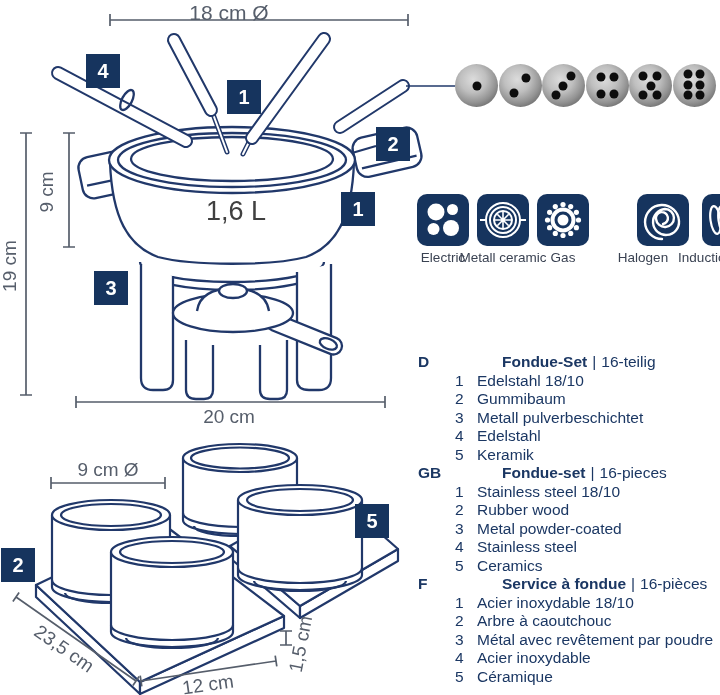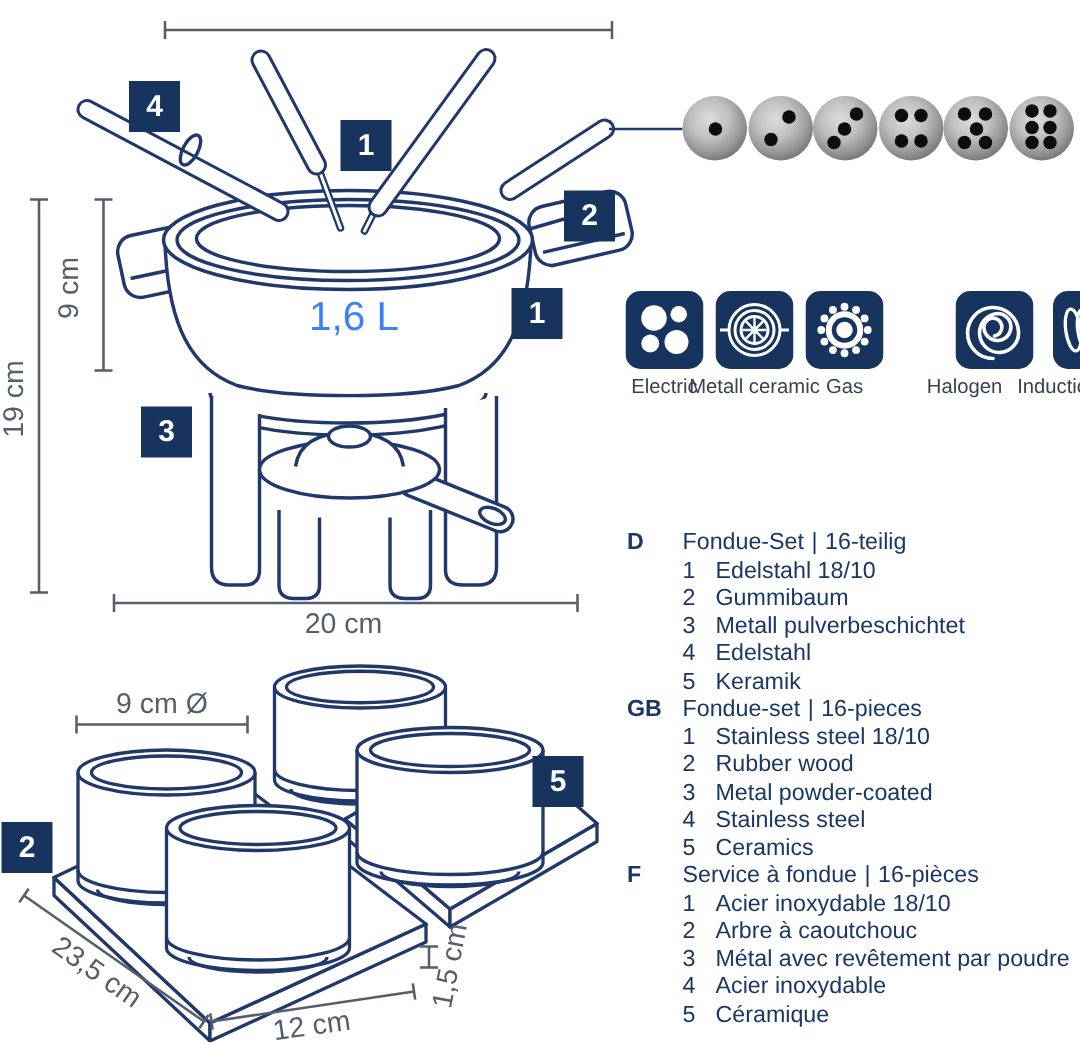--- a/index.html
+++ b/index.html
@@ -13,21 +13,21 @@
   .sphere{position:absolute;width:43px;height:43px;border-radius:50%;
           background:radial-gradient(circle at 42% 36%, #dcdcdc 0%, #bfbfbf 35%, #939393 62%, #5a5a5a 90%, #484848 100%);}
   .sphere .dot{position:absolute;width:9px;height:9px;border-radius:50%;background:#0d0d0d;
                transform:translate(-50%,-50%);}
   .hob{position:absolute;width:52px;text-align:center;}
   .hob .hob-label{position:absolute;top:56px;left:50%;transform:translateX(-50%);
                   font-size:13.5px;color:#3a4252;white-space:nowrap;}
   #legend{position:absolute;left:418px;top:353px;width:300px;color:#1b3763;font-size:15.5px;}
   .leg-row{display:flex;height:18.5px;line-height:18.5px;white-space:nowrap;}
   .leg-code{width:37px;font-weight:bold;flex:0 0 auto;}
-  .leg-title{font-weight:normal;}
+  .leg-title{font-weight:bold;margin-left:47px;}
   .leg-sep{padding:0 5px;font-weight:normal;}
   .leg-item{padding-left:37px;}
   .leg-num{width:22px;flex:0 0 auto;}
 </style>
 </head>
 <body>
 
 <div id="canvas">
 
   <svg class="abs" style="left:0;top:0" width="430" height="430" viewBox="0 0 430 430" fill="none" stroke="#21386a" stroke-width="2.3" stroke-linejoin="round">
@@ -75,21 +75,21 @@
       <line x1="324" y1="39" x2="252" y2="138" stroke-width="14"></line>
       <line x1="324" y1="39" x2="252" y2="138" stroke="#ffffff" stroke-width="10"></line>
       <line x1="403" y1="86" x2="340" y2="127" stroke-width="14"></line>
       <line x1="403" y1="86" x2="340" y2="127" stroke="#ffffff" stroke-width="10"></line>
     </g>
     <ellipse cx="127" cy="100" rx="5" ry="11" transform="rotate(28 127 100)"></ellipse>
 
     <path d="M352,153 L376,146"></path>
   </svg>
 
-  <div class="abs" style="left:196px;top:196px;width:80px;text-align:center;font-size:27px;color:#3b82f6;">1,6 L</div>
+  <div class="abs" style="left:196px;top:196px;width:80px;text-align:center;font-size:27px;color:#404040;">1,6 L</div>
 
   <svg class="abs" style="left:0;top:425px" width="430" height="270" viewBox="0 0 430 270" fill="none" stroke="#21386a" stroke-width="2.2" stroke-linejoin="round">
 
     <path d="M230,121 L230,133 L300,193 L300,181 Z" fill="#ffffff"></path>
     <path d="M300,181 L300,193 L398,136 L398,124 Z" fill="#ffffff"></path>
     <path d="M330,64 L398,124 L300,181 L230,121 Z" fill="#ffffff"></path>
 
     <path d="M183,33 L183,95 A57,14 0 0 0 297,95 L297,33" fill="#ffffff"></path>
     <path d="M183,88 A57,14 0 0 0 297,88"></path>
     <ellipse cx="240" cy="33" rx="57" ry="14" fill="#ffffff"></ellipse>
@@ -124,20 +124,21 @@
     <path d="M69,133 V247 M63,133 H75 M63,247 H75"></path>
     <path d="M26,133 V395 M20,133 H32 M20,395 H32"></path>
     <path d="M76,402 H385 M76,396 V408 M385,396 V408"></path>
     <path d="M51,483 H165 M51,477 V489 M165,477 V489"></path>
     <path d="M16,597 L136,681 M12.9,601.5 L19.1,592.5 M132.9,685.5 L139.1,676.5"></path>
     <path d="M141,681 L276,661 M140.2,675.6 L141.8,686.4 M275.2,655.6 L276.8,666.4"></path>
     <path d="M286,631 V645 M280,631 H292 M280,645 H292"></path>
     <path d="M406,86 H455" stroke="#21386a"></path>
   </svg>
 
+  <div class="dimtext" style="left:149px;top:1px;width:160px;font-size:21px;">18 cm Ø</div>
   <div class="dimtext" style="left:-11px;top:181px;width:116px;transform:rotate(-90deg);">9 cm</div>
   <div class="dimtext" style="left:-48px;top:255px;width:116px;transform:rotate(-90deg);">19 cm</div>
   <div class="dimtext" style="left:169px;top:406px;width:120px;">20 cm</div>
   <div class="dimtext" style="left:28px;top:459px;width:160px;">9 cm Ø</div>
   <div class="dimtext" style="left:-16px;top:638px;width:160px;transform:rotate(35deg);">23,5 cm</div>
   <div class="dimtext" style="left:148px;top:674px;width:120px;transform:rotate(-8deg);">12 cm</div>
   <div class="dimtext" style="left:241px;top:633px;width:120px;transform:rotate(-79deg);">1,5 cm</div>
 
   <div class="plabel" style="left:86px;top:54px;">4</div>
   <div class="plabel" style="left:227px;top:80px;">1</div>

